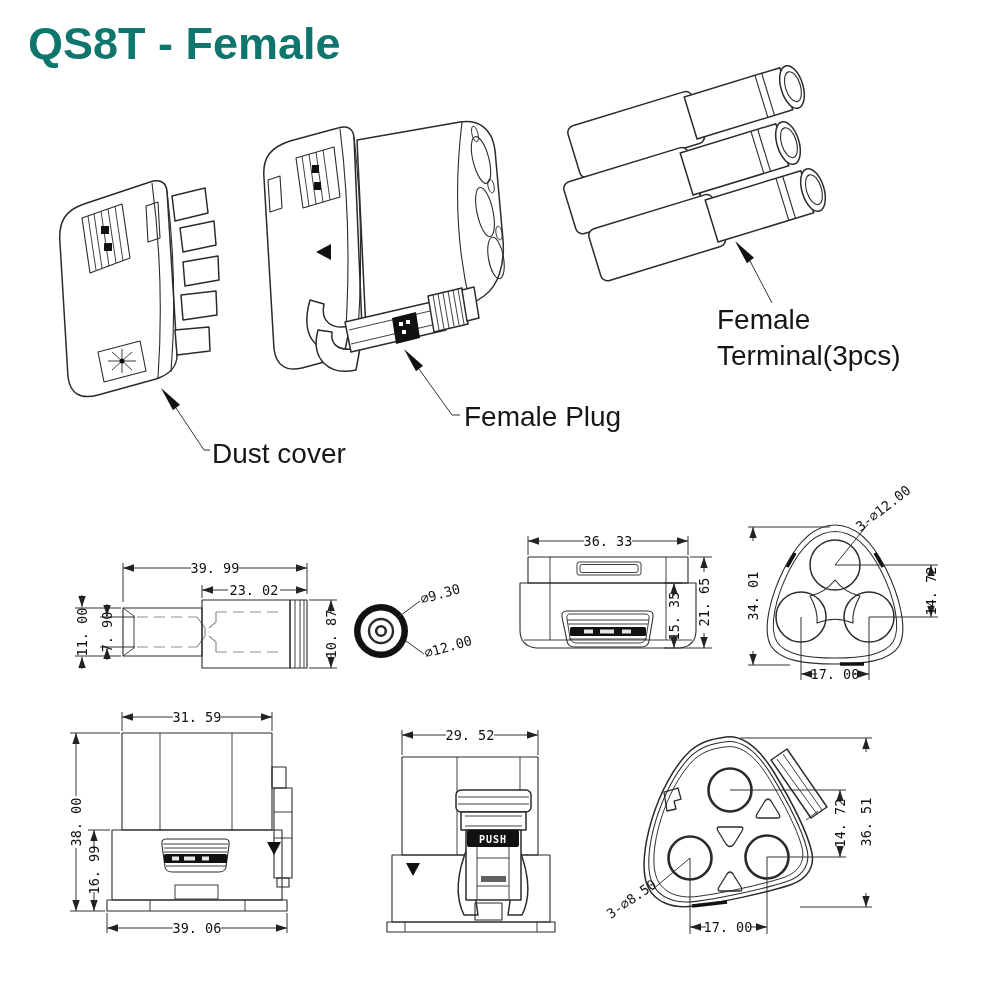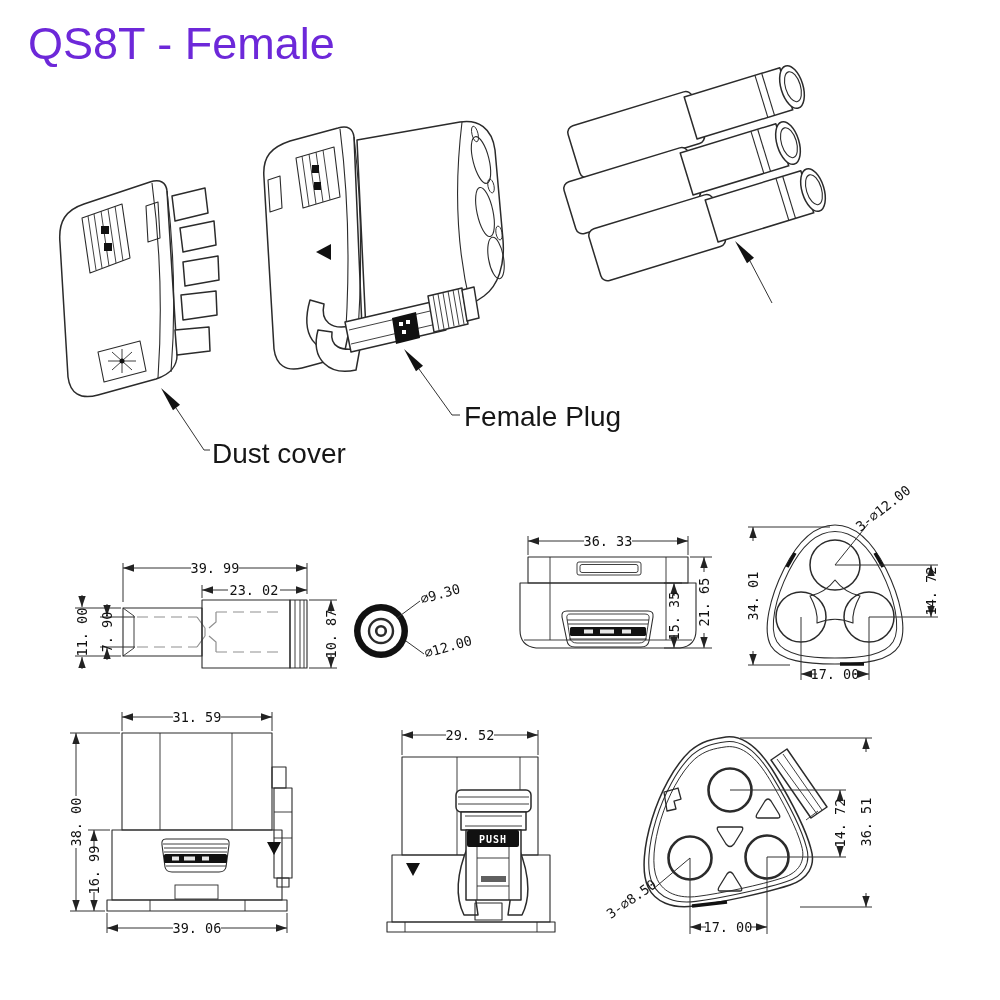--- a/index.html
+++ b/index.html
@@ -1,19 +1,19 @@
 <!DOCTYPE html>
 <html><head>
 <meta charset="utf-8">
 <style>
   html,body{margin:0;padding:0;background:#fff;}
   .stage{position:relative;width:1000px;height:1000px;background:#fff;overflow:hidden;
          font-family:"Liberation Sans",sans-serif;color:#111;}
-  .title{position:absolute;left:28px;top:18px;font-size:45px;font-weight:400;
-         letter-spacing:0px;color:#6d28d9;white-space:nowrap;text-align:center;}
+  .title{position:absolute;left:28px;top:18px;font-size:45px;font-weight:700;
+         letter-spacing:0px;color:#0f766e;white-space:nowrap;text-align:center;}
   .part-label{position:absolute;font-size:28px;color:#161616;white-space:nowrap;}
   .part-label.wrap{white-space:normal;width:250px;line-height:1.3;}
   svg{position:absolute;left:0;top:0;}
   .o{fill:#fff;stroke:#2b2b2b;stroke-width:1.5;stroke-linejoin:round;}
   .o2{fill:none;stroke:#2b2b2b;stroke-width:1.1;stroke-linejoin:round;}
   .thin{fill:none;stroke:#2b2b2b;stroke-width:0.9;}
   .hid{fill:none;stroke:#8f8f8f;stroke-width:1.2;}
   .hidd{stroke-dasharray:11 6;}
   .d{fill:none;stroke:#333;stroke-width:1;}
   .dt{font-family:"DejaVu Sans Mono","DejaVu Sans",monospace;font-size:13.5px;fill:#111;}
@@ -22,20 +22,21 @@
 </style>
 </head>
 <body>
 
 <div class="stage">
 
   <div class="title">QS8T - Female</div>
 
   <div class="part-label" style="left:464px;top:401px;">Female Plug</div>
   <div class="part-label" style="left:212px;top:438px;">Dust cover</div>
+  <div class="part-label wrap" style="left:717px;top:302px;">Female Terminal(3pcs)</div>
 
   <svg width="1000" height="1000" viewBox="0 0 1000 1000">
     <defs>
       <marker id="ar" viewBox="0 0 11 11" refX="11" refY="5.5" markerWidth="11" markerHeight="11" markerUnits="userSpaceOnUse" orient="auto">
         <path d="M0,1.8 L11,5.5 L0,9.2 Z" style="fill:#222;stroke:none;"></path>
       </marker>
     </defs>
 
     <g>
       <path class="o" d="M60,243 C58,221 66,210 84,204 L150,182 C160,179 166,182 167,191 L177,352 C178,366 171,374 156,379 L98,395 C80,400 70,393 68,377 Z"></path>

